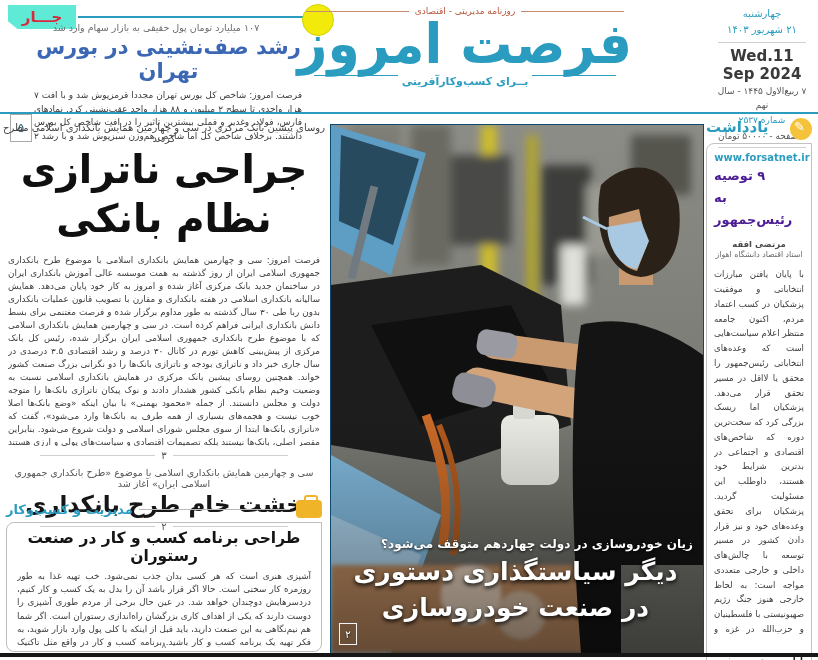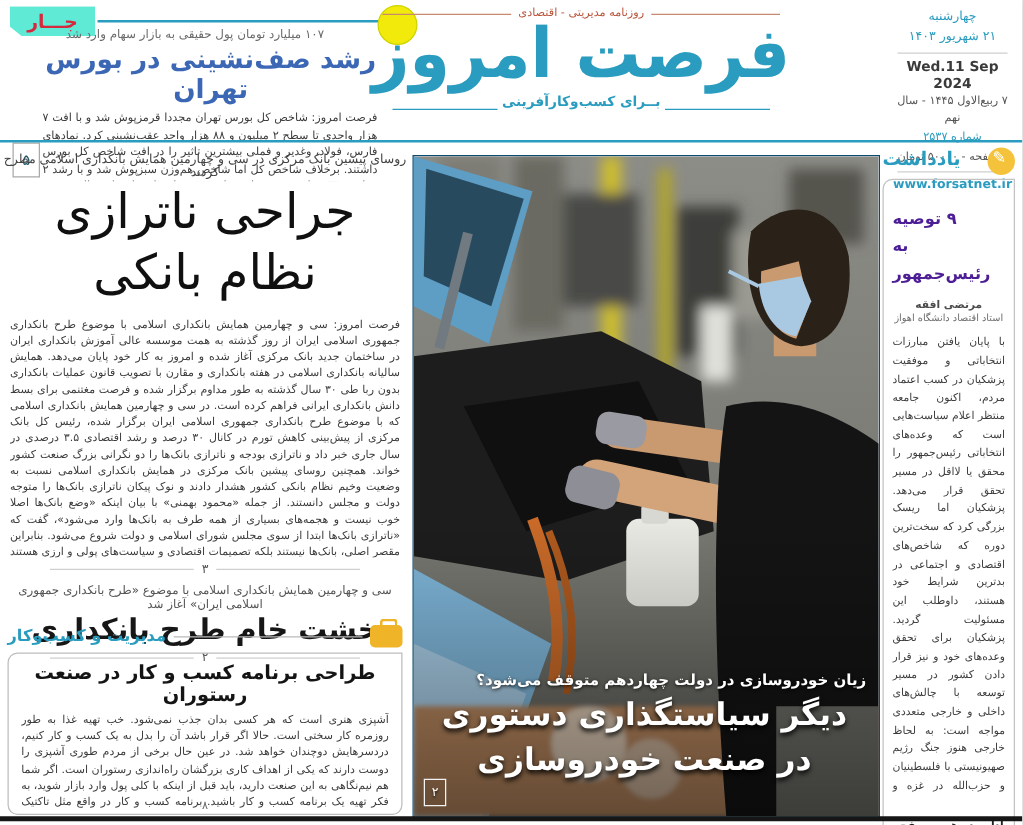--- a/index.html
+++ b/index.html
@@ -21,35 +21,35 @@
            display:flex;align-items:center;justify-content:center;font-size:12px;color:#27566b;}
   .masthead{position:absolute;left:298px;top:0;width:334px;height:112px;text-align:center;}
   .masthead-dot{position:absolute;left:4px;top:4px;width:30px;height:30px;border-radius:50%;
                 background:#f2ea0a;border:1px solid #cfd400;z-index:0;}
   .tagline-top{position:relative;z-index:1;display:flex;align-items:center;gap:6px;
                margin:6px 8px 0;color:#b8543a;font-size:9px;white-space:nowrap;justify-content:center;}
   .tagline-top .dash,.tagline-bot .dash{flex:1;height:1px;background:#b8a; background:#c8b;}
   .tagline-top .dash{background:#c78a6f;}
   .masthead-title{position:relative;z-index:1;font-size:52px;line-height:1.1;font-weight:900;
                   color:#2a9cbf;white-space:nowrap;transform:scaleY(1.06);}
-  .tagline-bot{position:relative;z-index:1;display:flex;align-items:flex-end;gap:4px;margin:2px 16px 0;
+  .tagline-bot{position:relative;z-index:1;display:flex;align-items:flex-start;gap:4px;margin:2px 16px 0;
                color:#2a9cbf;font-size:11px;font-weight:bold;white-space:nowrap;justify-content:center;}
   .tagline-bot .dash{background:#2a9cbf;}
   .dateblock{position:absolute;left:712px;top:6px;width:100px;text-align:center;font-size:9px;color:#555;}
   .dateblock .teal{color:#2a9cbf;font-size:10px;line-height:1.6;}
-  .dateblock .en{color:#3a3a3a;font-weight:bold;font-size:11px;font-family:"DejaVu Sans",sans-serif;margin-top:3px;}
+  .dateblock .en{color:#3a3a3a;font-weight:bold;font-size:15px;font-family:"DejaVu Sans",sans-serif;margin-top:3px;}
   .dateblock .row{margin-top:2px;line-height:1.5;}
   .dateblock .issue{color:#2a9cbf;}
   .dateblock .divider{height:1px;background:#d0d0d0;margin:4px 6px;}
   .dateblock .site{color:#2a9cbf;font-weight:bold;font-size:10px;margin-top:3px;cursor:pointer;}
   .top-rule{position:absolute;left:0;top:112px;width:818px;height:2px;background:#2a9cbf;}
   
   .main-article{position:absolute;left:0;top:118px;width:328px;}
   .ma-kicker{font-size:10px;color:#444;text-align:center;margin-top:4px;}
-  .ma-headline{font-size:39px;line-height:1.25;font-weight:400;color:#101010;text-align:center;
+  .ma-headline{font-size:39px;line-height:1.25;font-weight:700;color:#101010;text-align:center;
                margin-top:2px;letter-spacing:-1px;}
   .ma-body{margin:10px 8px 0;font-size:8.8px;line-height:1.48;text-align:justify;color:#3c3c3c;
            height:192px;overflow:hidden;}
   .num-divider{display:flex;align-items:center;gap:6px;margin:4px 40px 0;}
   .num-divider .ln{flex:1;height:1px;background:#cfcfcf;}
   .num-divider .n{font-size:10px;color:#555;}
   .sa-kicker{font-size:9.5px;color:#555;text-align:center;margin-top:6px;}
   .sa-headline{font-size:23px;font-weight:900;color:#161616;text-align:center;margin-top:2px;}
   
   .biz{position:absolute;left:6px;top:500px;width:316px;height:146px;}

